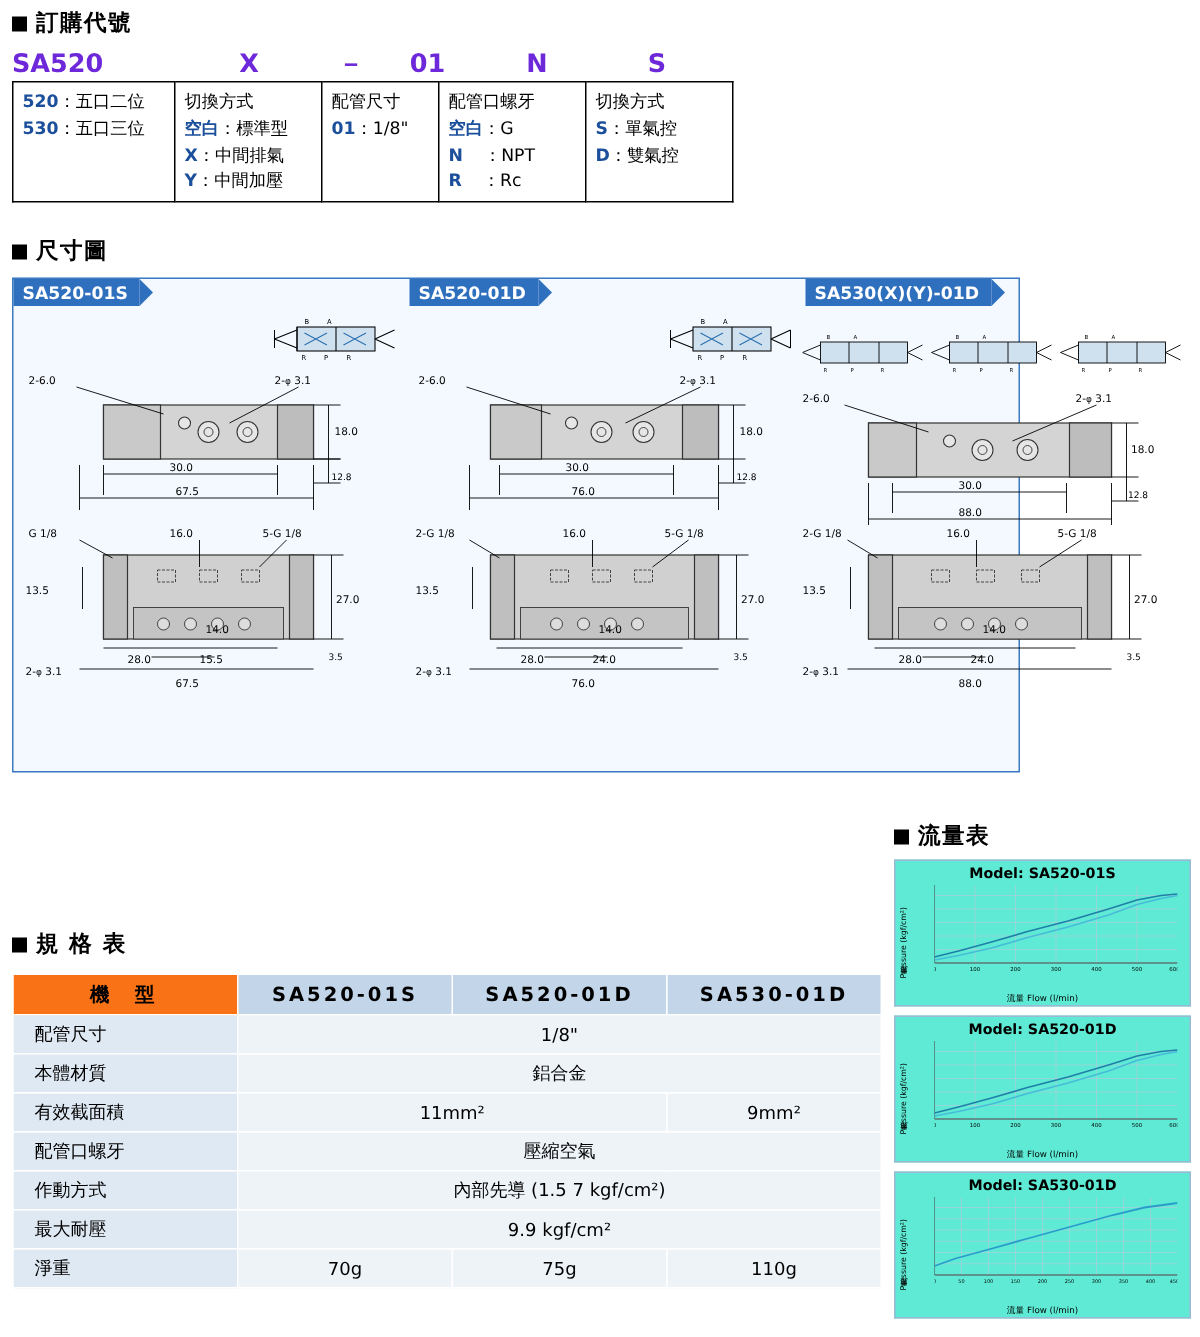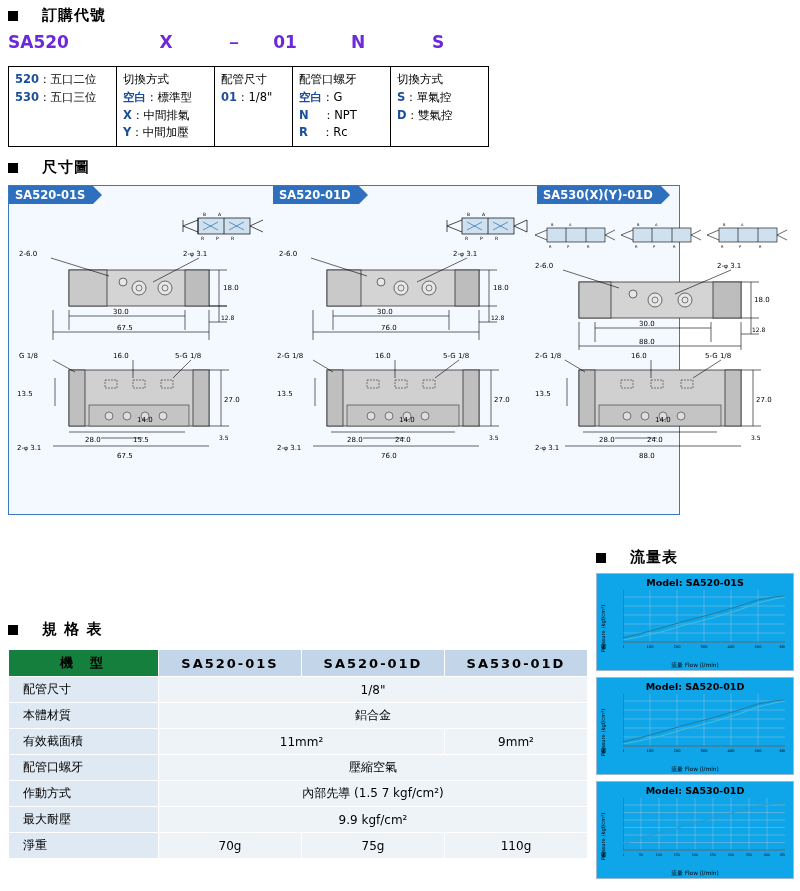--- a/index.html
+++ b/index.html
@@ -12,21 +12,21 @@
     font-size: 11px;
     color: #000;
     position: relative;
   }
   .section-title {
     font-size: 15px;
     font-weight: bold;
     color: #000;
     display: flex;
     align-items: center;
-    gap: 24px;
+    gap: 6px;
     letter-spacing: 1px;
   }
   .sq {
     width: 10px; height: 10px; background: #000; display: inline-block;
   }
 
   
   #order-section { position: absolute; left: 8px; top: 6px; width: 480px; }
   .code-row {
     display: flex;
@@ -38,21 +38,21 @@
   }
   .code-row .c1 { width: 108px; }
   .code-row .c2 { width: 100px; text-align: center; }
   .code-row .c3 { width: 36px; text-align: center; }
   .code-row .c4 { width: 66px; text-align: center; }
   .code-row .c5 { width: 80px; text-align: center; }
   .code-row .c6 { width: 80px; text-align: center; }
 
   table.ordertbl {
     border-collapse: collapse;
-    margin-top: 12px;
+    margin-top: 0;
     width: 480px;
     table-layout: fixed;
   }
   table.ordertbl td {
     border: 1px solid #000;
     vertical-align: top;
     padding: 4px 6px;
     font-size: 11.5px;
     line-height: 1.55;
   }
@@ -113,21 +113,21 @@
     background: #c3d5e8;
     font-weight: bold;
     font-size: 13px;
     letter-spacing: 2px;
   }
 
   
   #flow-section { position: absolute; left: 596px; top: 548px; width: 200px; }
   .flow-chart {
     border: 1px solid #9bb8d4;
-    background: #0ea5e9;
+    background: #5eead4;
     width: 198px;
     height: 98px;
     margin-top: 6px;
     position: relative;
   }
   .flow-title {
     text-align: center;
     font-size: 9.5px;
     font-weight: bold;
     padding-top: 3px;
@@ -504,21 +504,21 @@
 
 <div id="spec-section">
   <div class="section-title">
     <span class="sq"></span>
     <span>規 格 表</span>
   </div>
 
   <table class="spectbl">
     <tbody>
         <tr class="head">
-      <td class="lbl" style="background:#15803d;text-align:center;padding-left:0">機　型</td>
+      <td class="lbl" style="background:#f97316;text-align:center;padding-left:0">機　型</td>
       <td>SA520-01S</td>
       <td>SA520-01D</td>
       <td>SA530-01D</td>
     </tr>
     <tr>
       <td class="lbl">配管尺寸</td>
       <td class="val" colspan="3">1/8"</td>
     </tr>
     <tr>
       <td class="lbl">本體材質</td>

